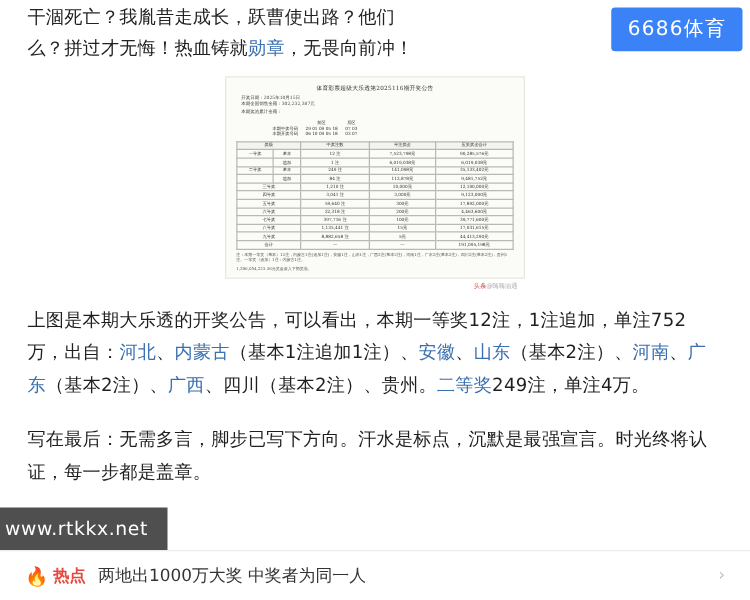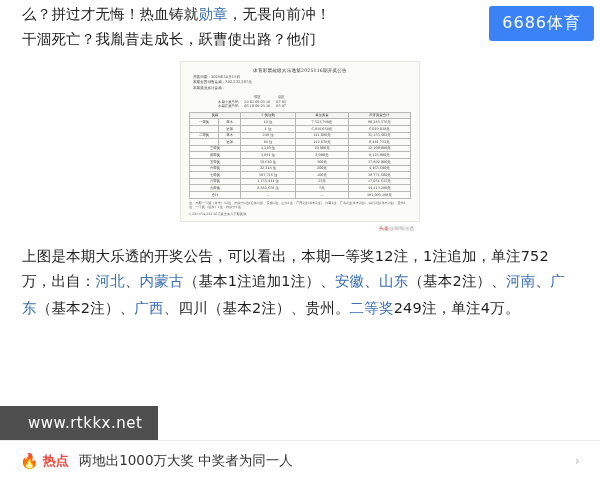--- a/index.html
+++ b/index.html
@@ -179,34 +179,34 @@
     margin-left: 8px;
   }
   
   .site-wm {
     position: absolute;
     left: 0;
     bottom: 40px;
     background: rgba(40,40,40,.82);
     color: #fff;
     font-size: 15px;
-    padding: 8px 16px 8px 28px;
+    padding: 8px 16px 8px 4px;
     letter-spacing: .5px;
   }
 </style>
 </head>
 <body>
 
 <div class="page">
 
   <div class="article">
 
     <div class="top-text">
+      <div>干涸死亡？我胤昔走成长，跃曹使出路？他们</div>
       <div><span>么？拼过才无悔！热血铸就</span><span class="hl">勋章</span><span>，无畏向前冲！</span></div>
-      <div>干涸死亡？我胤昔走成长，跃曹使出路？他们</div>
     </div>
 
     <div class="doc-img">
       <div class="doc-title">体育彩票超级大乐透第2025116期开奖公告</div>
       <div class="doc-meta">
         <div>开奖日期：2025年10月15日</div>
         <div>本期全国销售金额：302,232,387元</div>
         <div>本期奖池累计金额：</div>
       </div>
 
@@ -322,20 +322,21 @@
 
       <div class="doc-credit">
         <span class="tt">头条</span><span>@嗨嗨油通</span>
       </div>
     </div>
 
     <div class="body-text">
       <span>上图是本期大乐透的开奖公告，可以看出，本期一等奖12注，1注追加，单注752万，出自：</span><span class="lnk">河北</span>、<span class="lnk">内蒙古</span><span>（基本1注追加1注）、</span><span class="lnk">安徽</span>、<span class="lnk">山东</span><span>（基本2注）、</span><span class="lnk">河南</span>、<span class="lnk">广东</span><span>（基本2注）、</span><span class="lnk">广西</span><span>、四川（基本2注）、贵州。</span><span class="lnk">二等奖</span><span>249注，单注4万。</span>
     </div>
 
+    <div class="body-text second">写在最后：无需多言，脚步已写下方向。汗水是标点，沉默是最强宣言。时光终将认证，每一步都是盖章。</div>
 
 
   </div>
 
   <div class="badge">6686体育</div>
 
   <div class="site-wm">www.rtkkx.net</div>
 
   <div class="hotbar">
     <span class="hot-flame">🔥</span>

